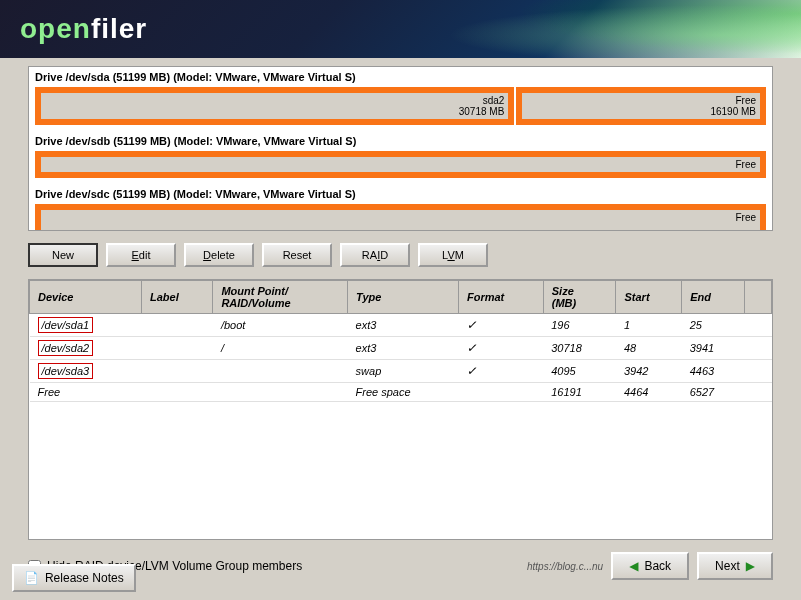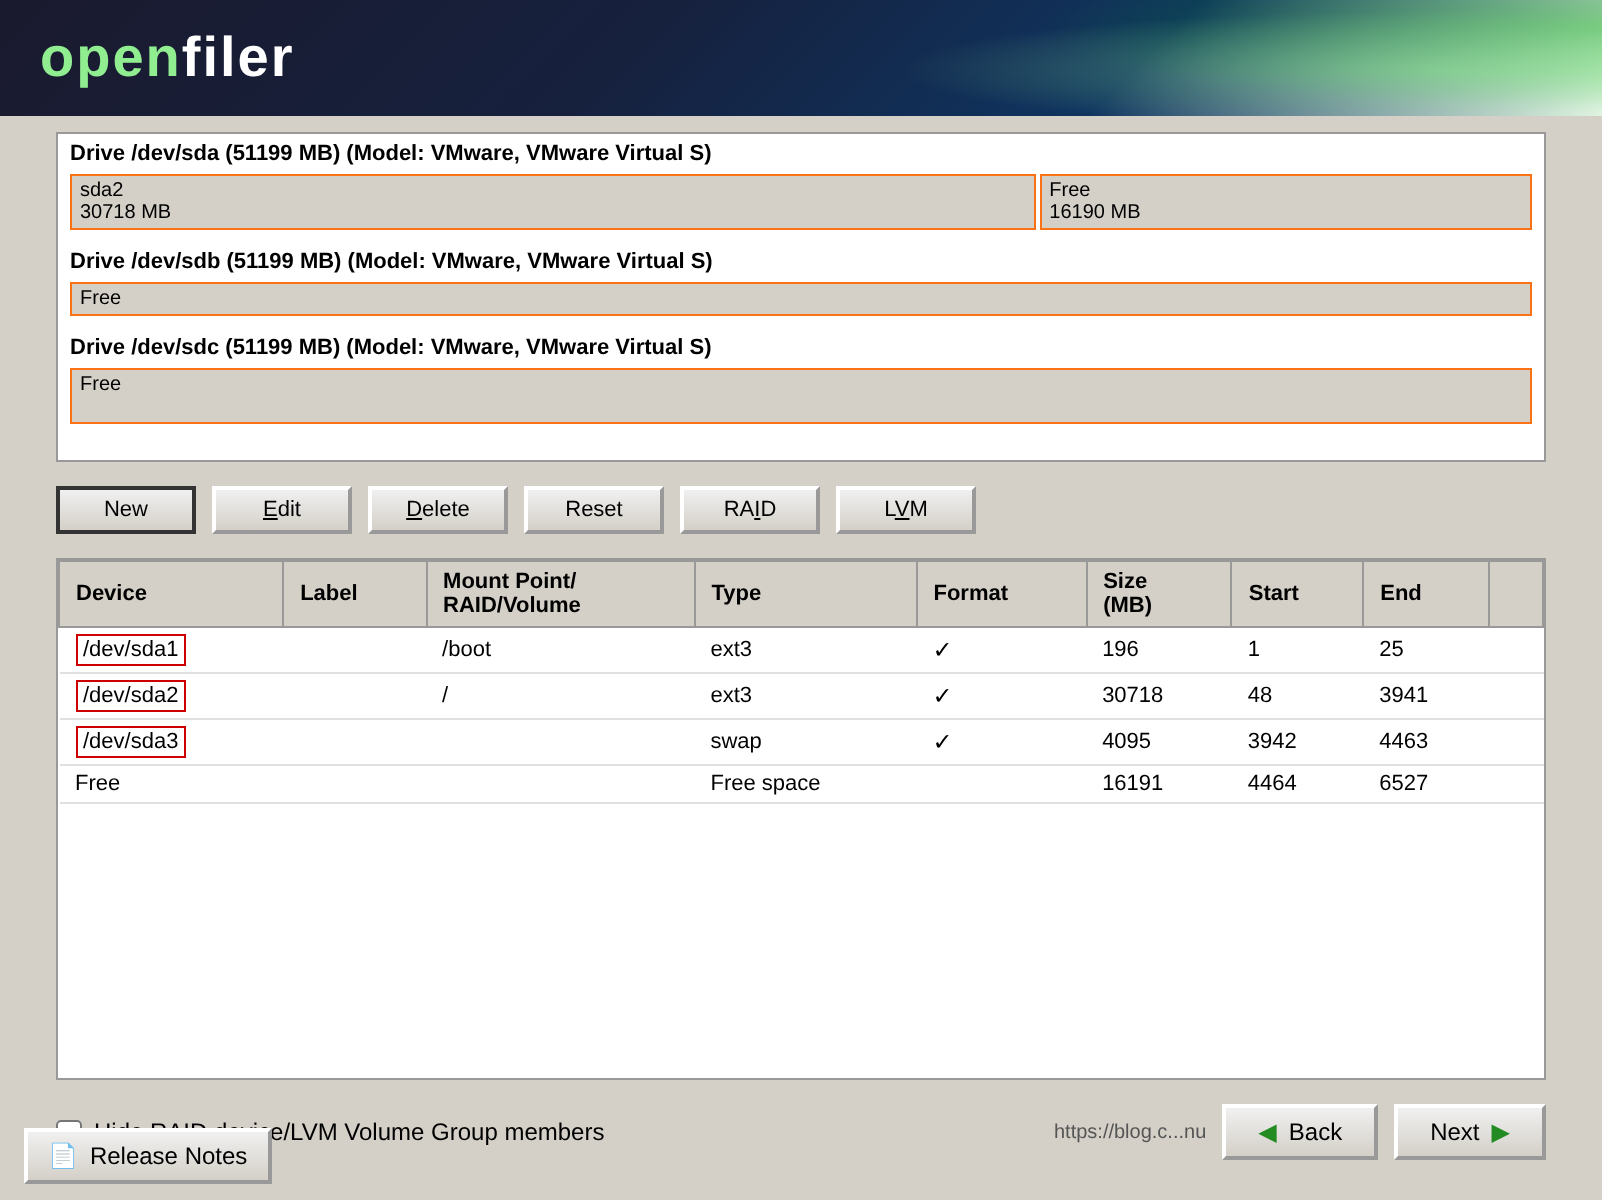--- a/index.html
+++ b/index.html
@@ -68,24 +68,25 @@
       margin-bottom: 4px;
       color: #000;
     }
     .drive-bars {
       display: flex;
       gap: 2px;
       margin-bottom: 2px;
     }
     .drive-bar {
       background: #d4d0c8;
-      border: 1px solid #f97316;
+      border: 6px solid #f97316;
       padding: 2px 4px;
       font-size: 10px;
       min-width: 40px;
+      text-align: right;
     }
     .drive-bar.free { flex: 1; }
     .drive-bar.sda2 { flex: 2; }
     .drive-bar.sda3 { flex: 0.3; }
     .drive-bar.free-full { flex: 1; background: #d4d0c8; }
 
     
     .toolbar {
       display: flex;
       gap: 8px;
@@ -106,20 +107,21 @@
     .btn.new-btn {
       border: 2px solid #333;
     }
 
     
     .partition-table-container {
       background: white;
       border: 1px solid #999;
       flex: 1;
       overflow-y: scroll;
+      font-style: italic;
     }
     .partition-table-container::-webkit-scrollbar { width: 14px; }
     .partition-table-container::-webkit-scrollbar-track { background: #f0f0f0; border-left: 1px solid #ccc; }
     .partition-table-container::-webkit-scrollbar-thumb { background: #c0c0c0; border: 1px solid #999; }
 
     .partition-table {
       width: 100%;
       border-collapse: collapse;
     }
     .partition-table th {
@@ -191,20 +193,21 @@
       cursor: pointer;
       display: flex;
       align-items: center;
       gap: 6px;
     }
 
     .url-bar {
       font-size: 10px;
       color: #555;
       text-align: center;
+      font-style: italic;
     }
   </style>
 </head>
 <body>
 
 <div class="header">
   <div class="logo-text">
     <span>open</span>filer
   </div>
 </div>

